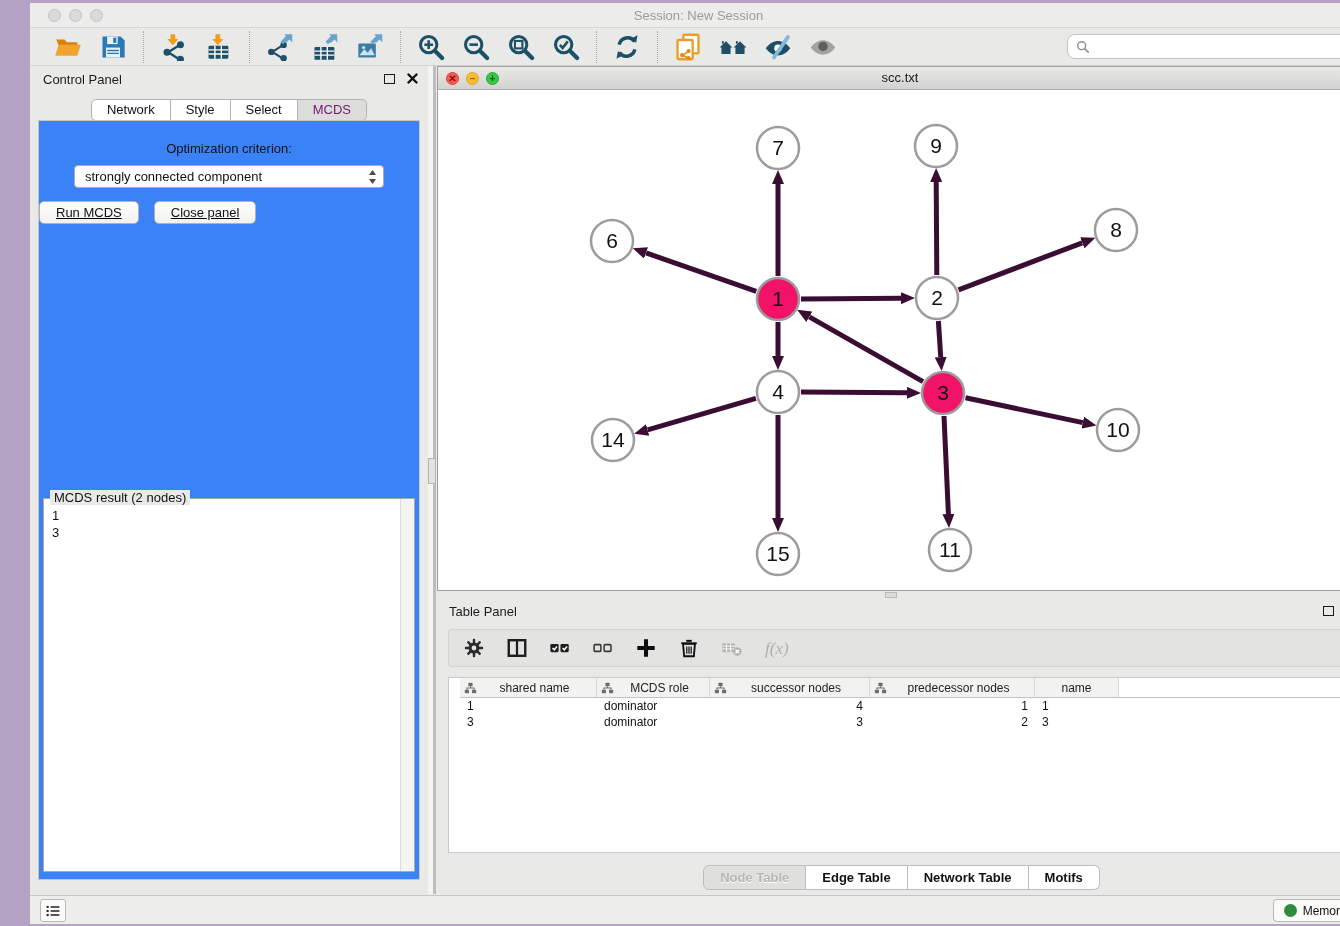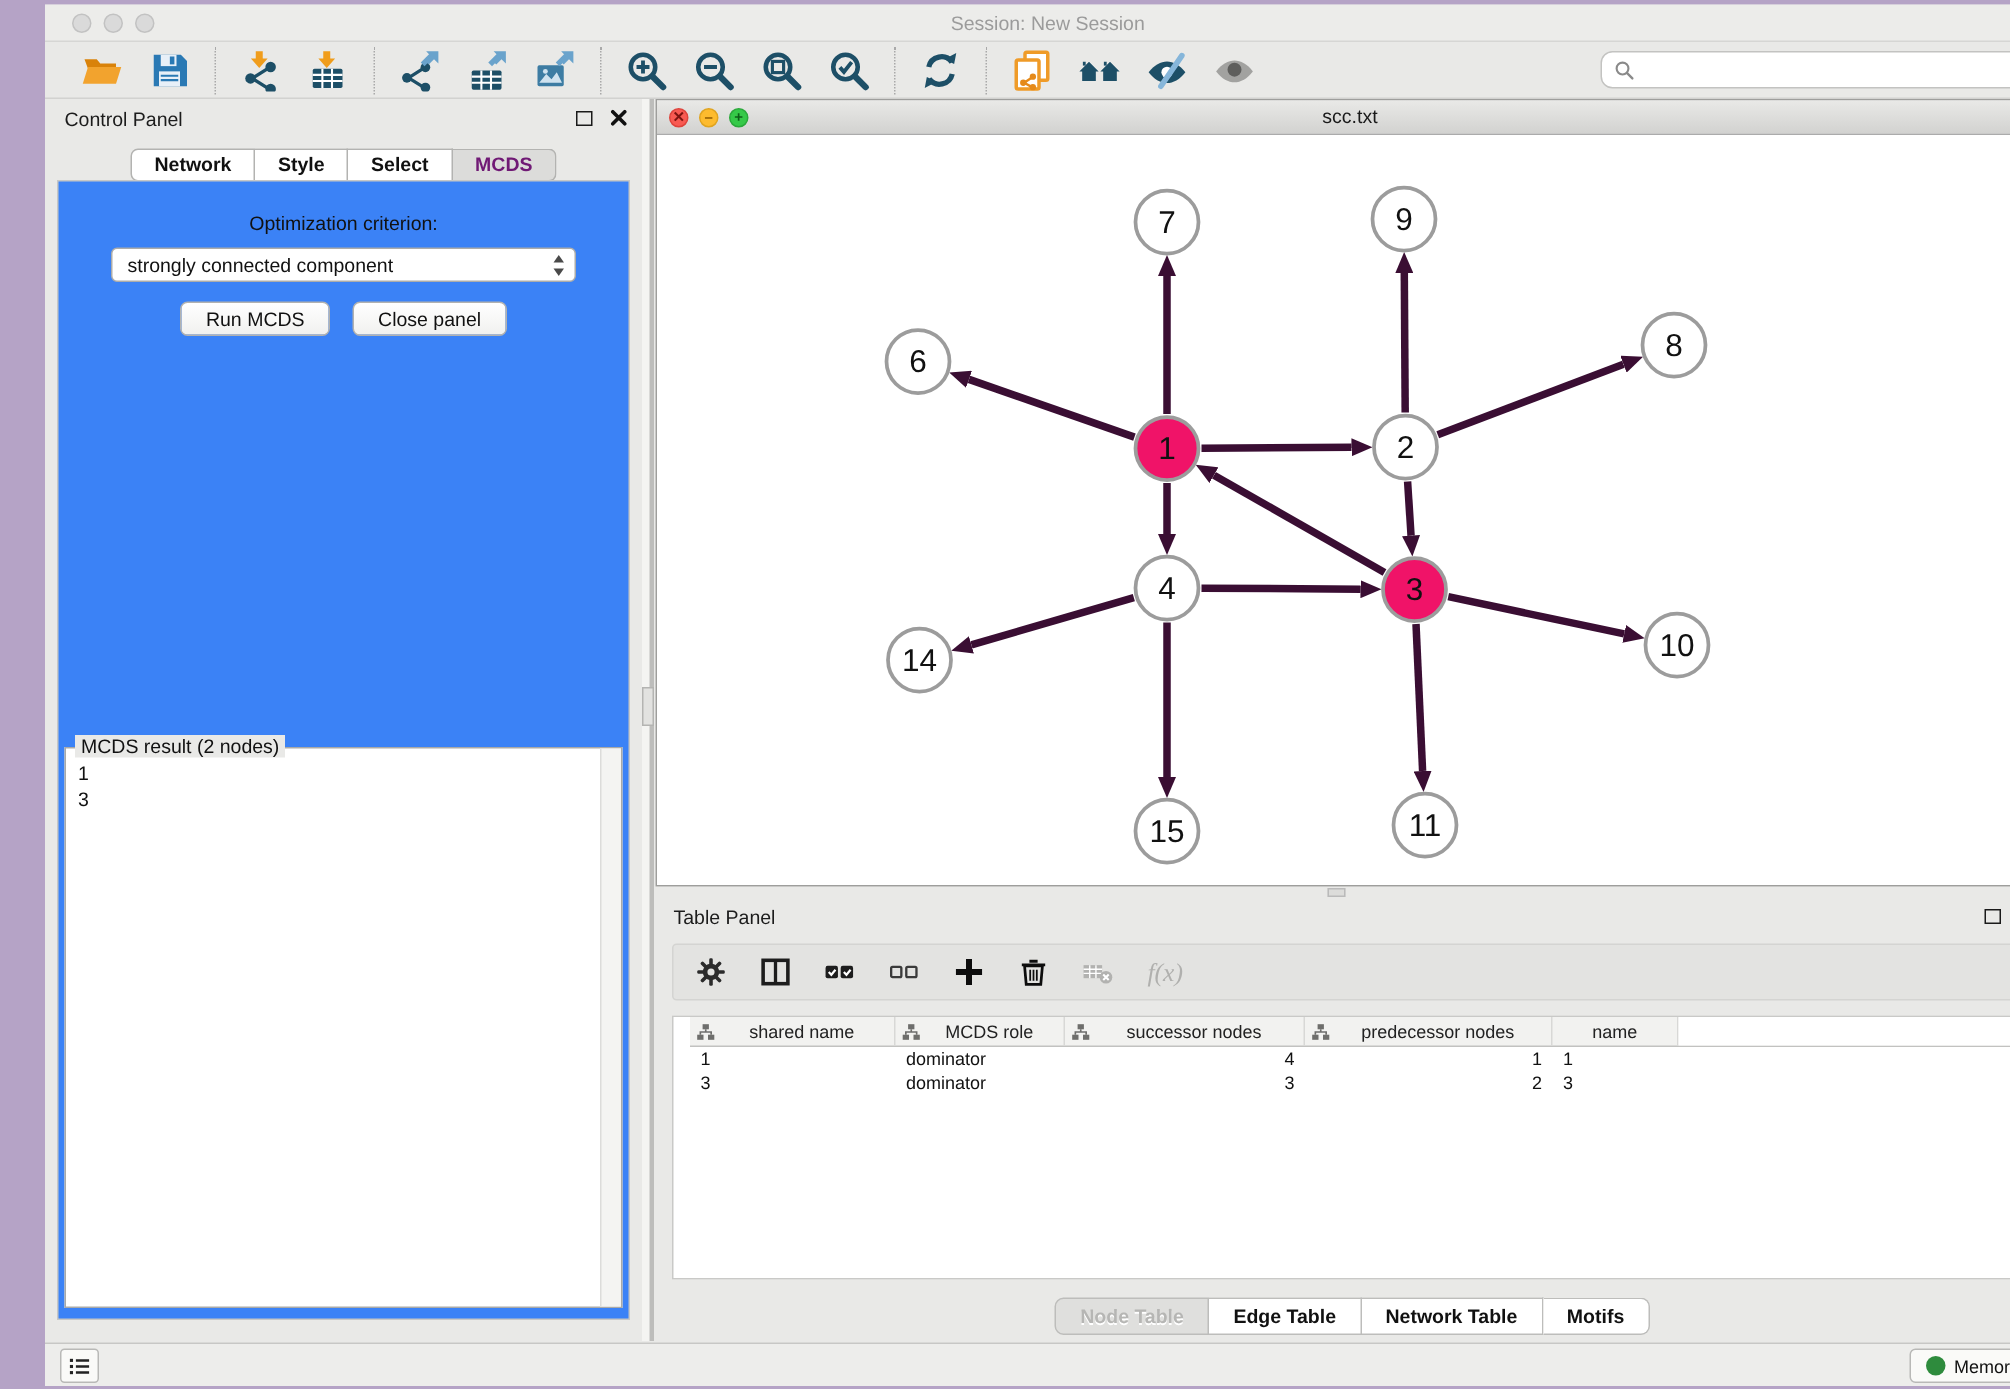--- a/index.html
+++ b/index.html
@@ -25,30 +25,30 @@
   
   .panel-head{position:absolute;left:0;top:0;right:0;height:27px;}
   .panel-title{position:absolute;left:13px;top:6px;font-size:13px;color:#1c1c1c;}
   .panel-icons{position:absolute;right:10px;top:7px;display:flex;gap:12px;align-items:center;}
   .float-ico{width:11px;height:10px;border:1.5px solid #1a1a1a;display:inline-block;background:transparent;}
   .close-ico svg{width:11px;height:11px;display:block;}
   
   .control-panel{position:absolute;left:0;top:63px;width:398px;height:828px;background:#e9e9e7;}
   .cp-tabs{position:absolute;left:0;top:33px;width:100%;display:flex;justify-content:center;}
   .cp-tab{font-size:13px;line-height:20px;height:22px;padding:0 15px;background:#fff;border:1px solid #b3b3b1;
-          border-left:none;color:#111;cursor:default;font-weight:bold;}
+          border-left:none;color:#111;cursor:default;}
   .cp-tab:first-child{border-left:1px solid #b3b3b1;border-radius:5px 0 0 5px;}
   .cp-tab:last-child{border-radius:0 5px 5px 0;}
   .cp-tab.selected{background:#dcdcda;color:#701a75;}
   .cp-content{position:absolute;left:8px;right:8px;top:54px;bottom:14px;border:1px solid #c7c7c5;background:#3b82f6;}
   .opt-label{margin-top:20px;text-align:center;font-size:13px;color:#111;}
   .dropdown{position:relative;margin:9px auto 0 auto;width:310px;height:23px;background:#fff;border:1px solid #acacaa;
             border-radius:4px;display:flex;align-items:center;padding:0 22px 0 10px;font-size:13px;color:#111;cursor:default;}
   .dd-stepper{position:absolute;right:6px;top:3px;}
-  .btn-row{margin-top:13px;display:flex;justify-content:center;gap:15px;}
+  .btn-row{margin-top:13px;display:flex;gap:15px;text-decoration:underline;}
   .push-btn{height:23px;padding:0 16px;font-size:13px;color:#111;background:linear-gradient(#ffffff,#f1f1ef);
             border:1px solid #b2b2b0;border-radius:5px;display:flex;align-items:center;cursor:default;
             font-family:"Liberation Sans",sans-serif;}
   .result-box{position:absolute;left:4px;right:4px;top:377px;bottom:7px;border:1px solid #a9a9a7;background:#fff;}
   .result-legend{position:absolute;left:6px;top:-9px;background:#e9e9e7;padding:0 4px;font-size:13px;color:#111;}
   .result-lines{position:absolute;left:0;top:2px;right:15px;bottom:0;padding:6px 8px;font-size:13px;color:#111;line-height:17px;overflow:hidden;}
   .result-scroll{position:absolute;right:0;top:0;bottom:0;width:14px;background:#f4f4f2;border-left:1px solid #dcdcda;}
   
   .v-splitter{position:absolute;left:398px;top:63px;width:8px;height:828px;background:#f4f4f2;border-right:3px solid #bdbdbb;}
   .v-grip{position:absolute;left:0px;top:392px;width:8px;height:26px;background:#e2e2e0;border:1px solid #b4b4b2;}

